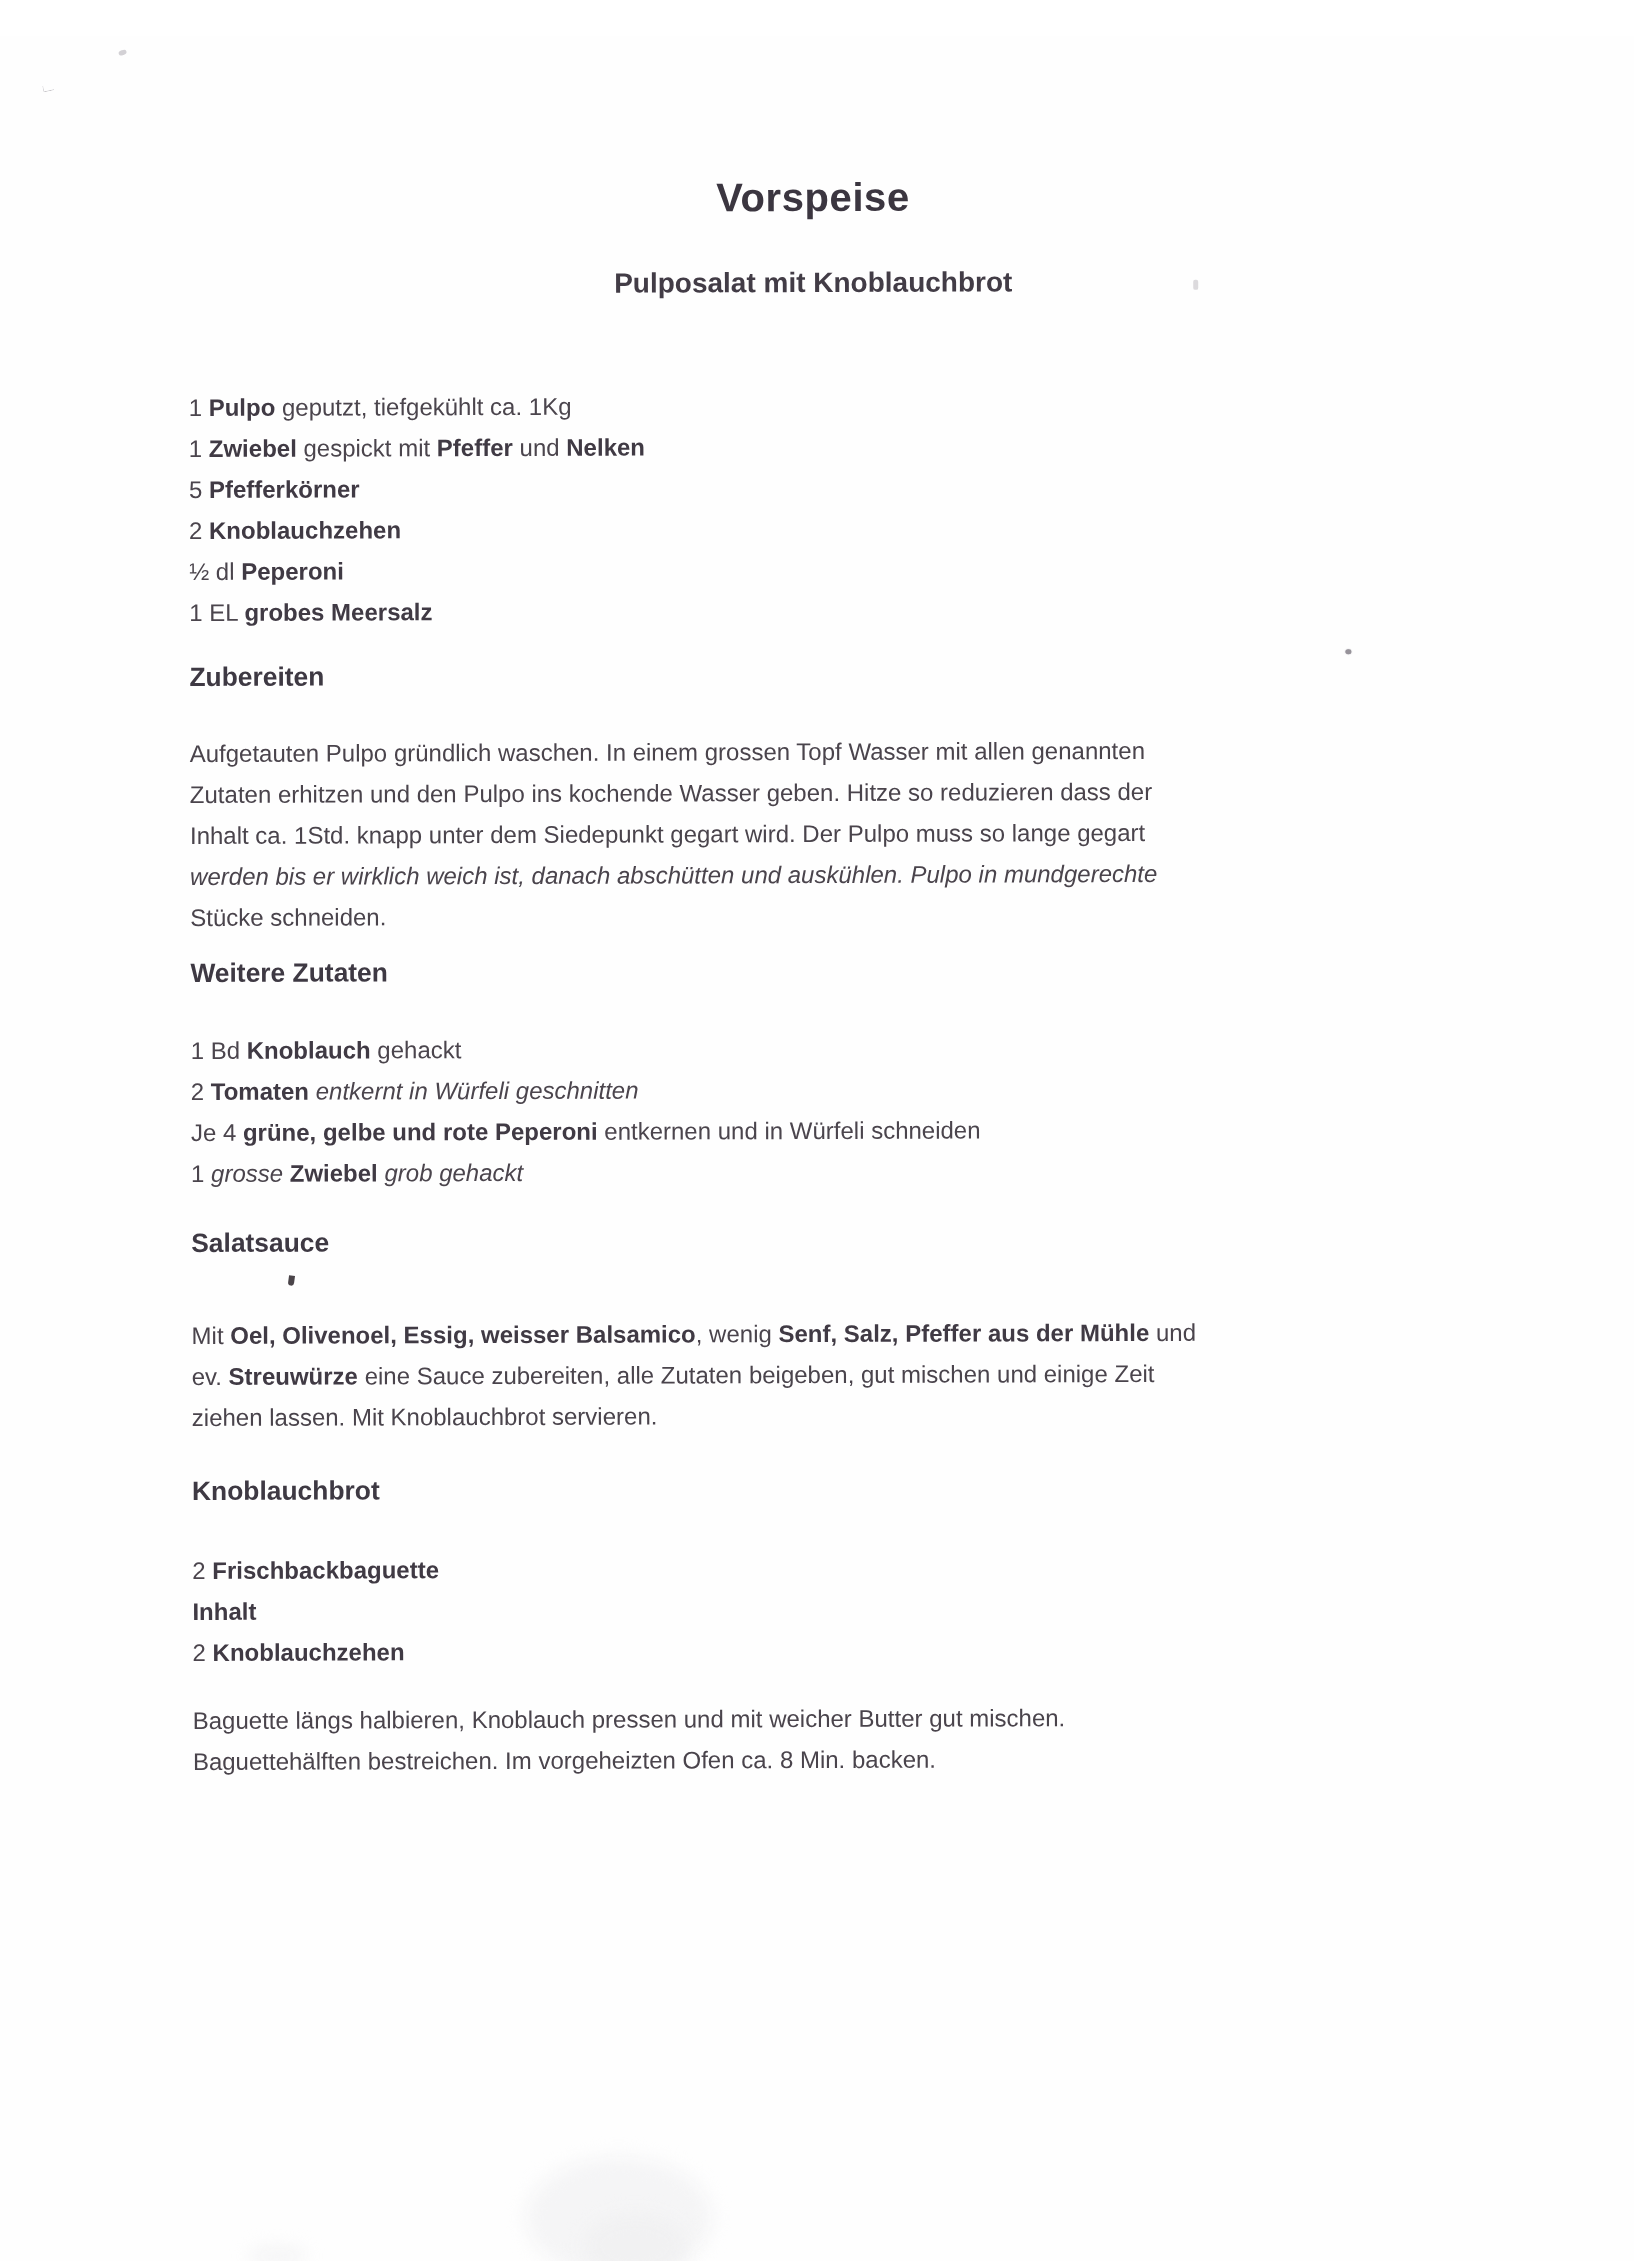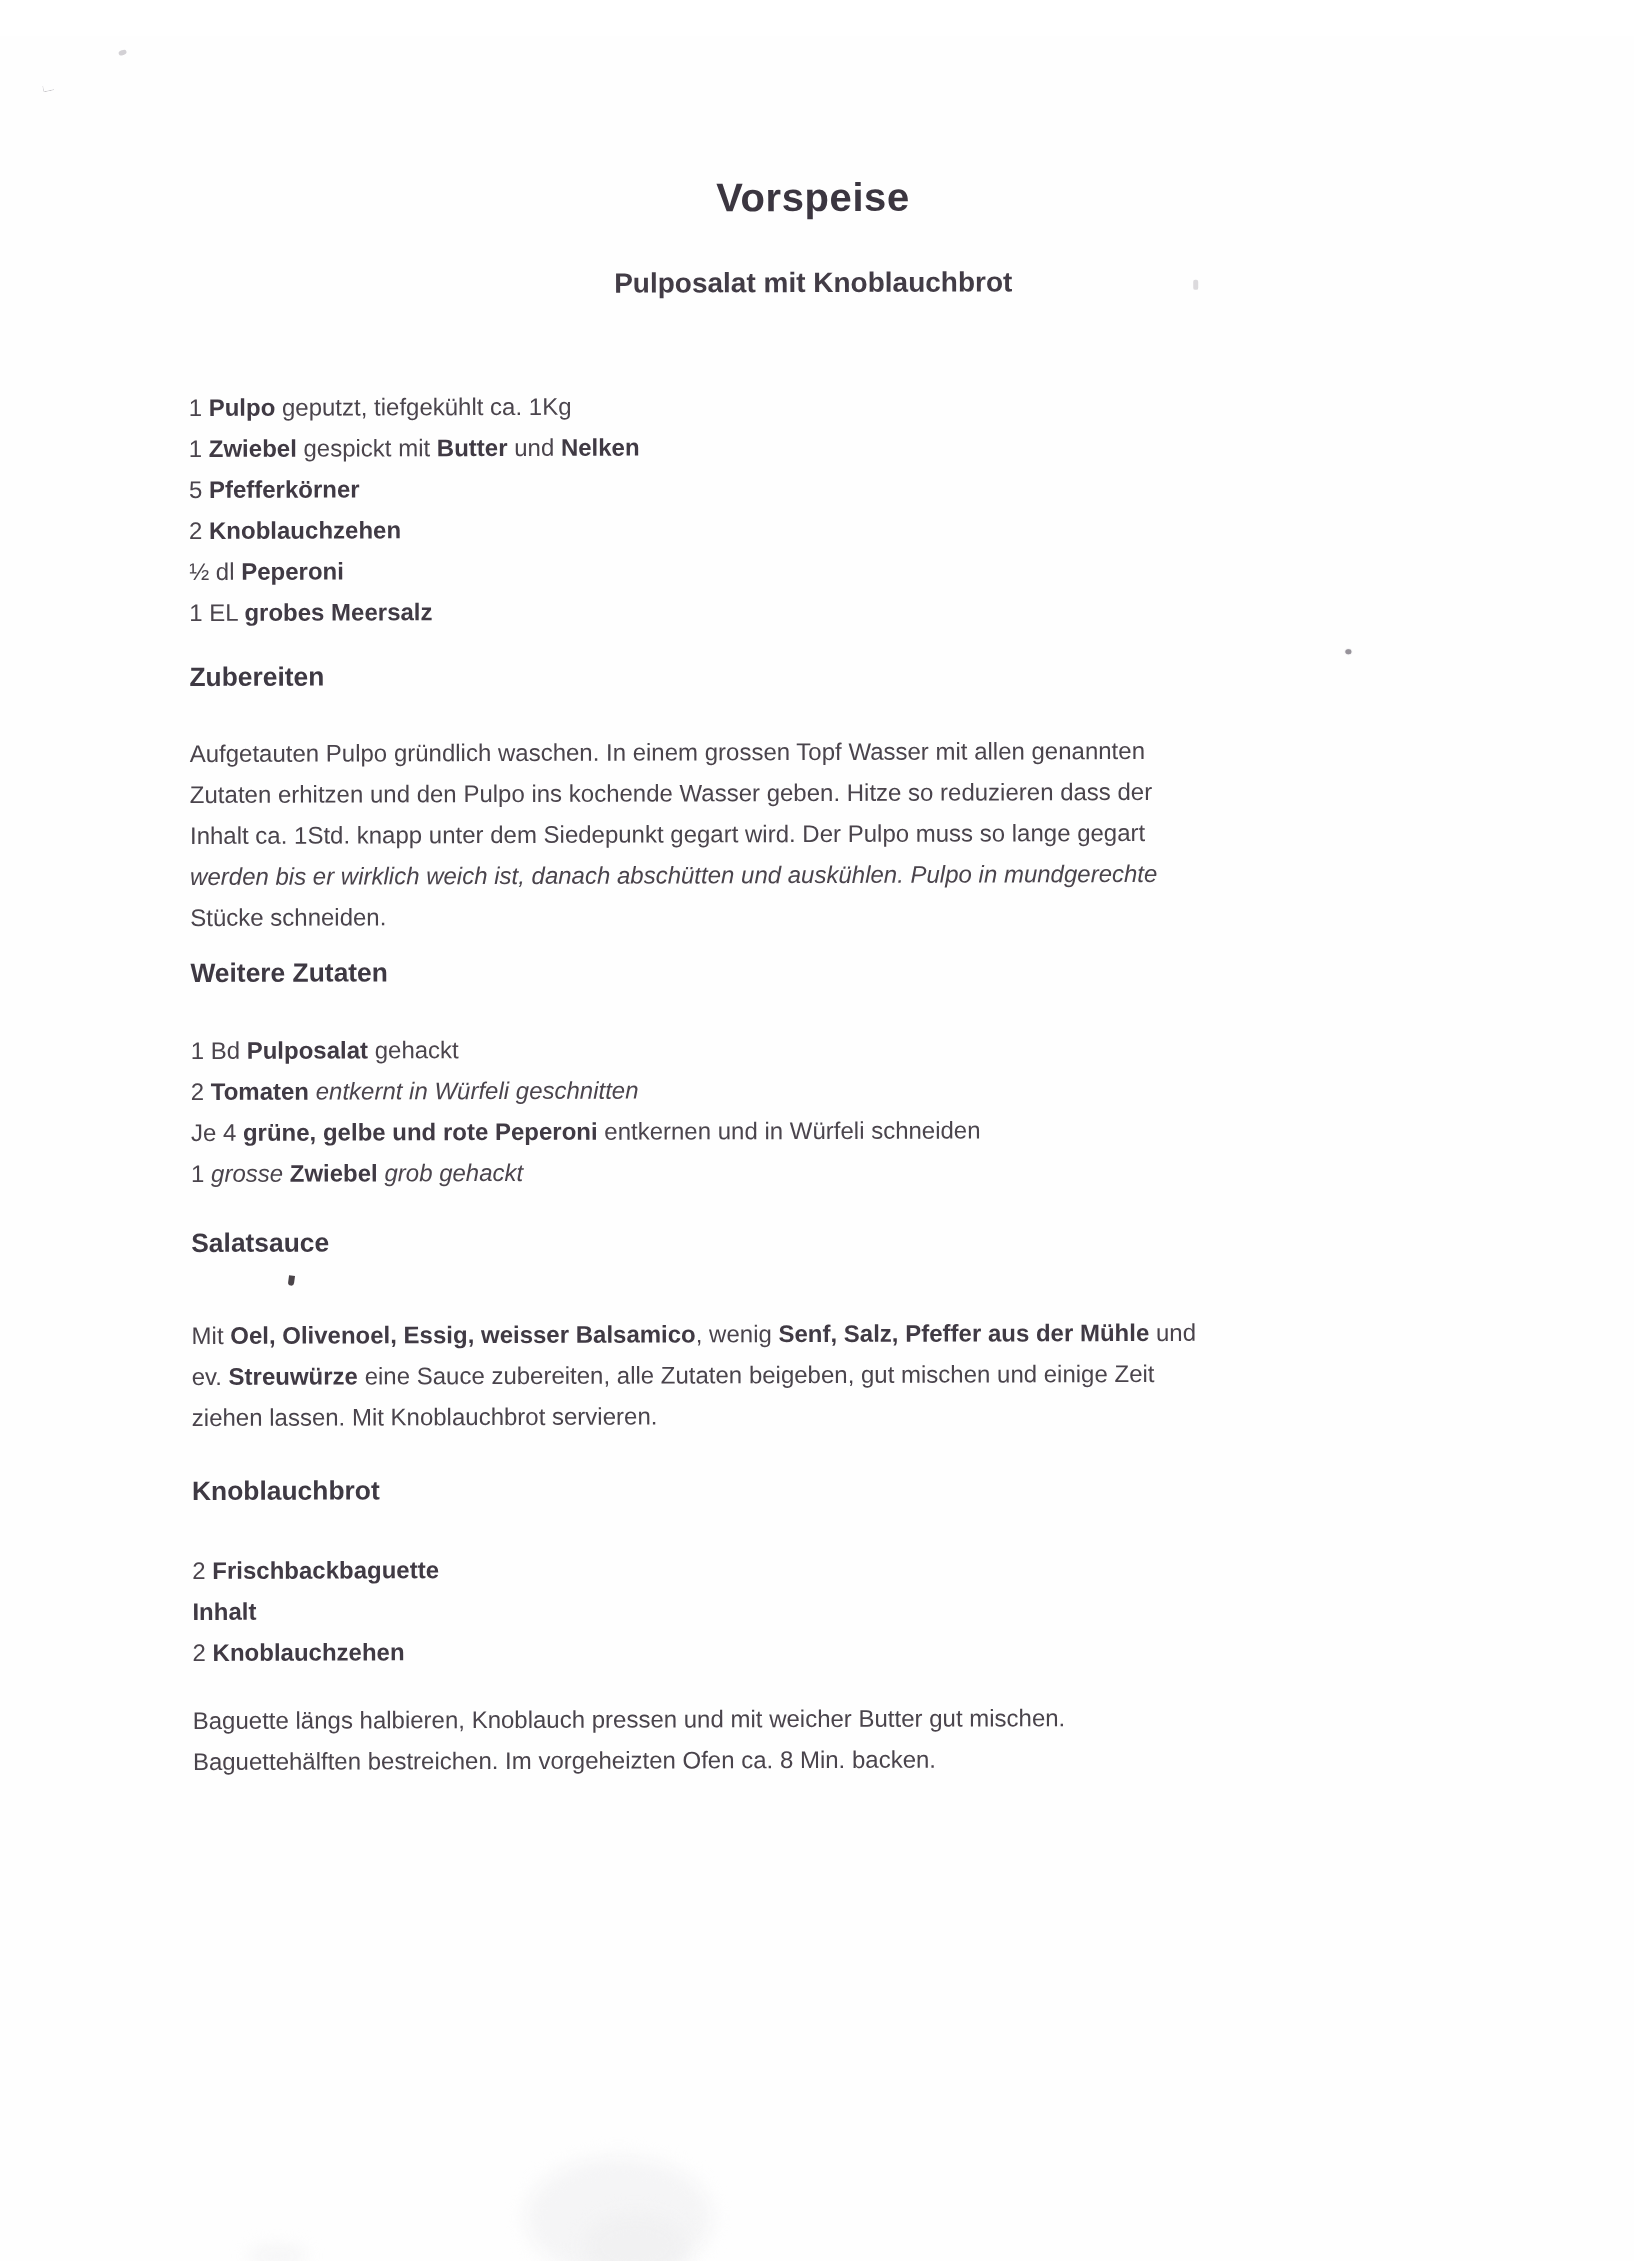--- a/index.html
+++ b/index.html
@@ -69,37 +69,37 @@
 <body>
 
 <div class="page">
   <div class="scan">
     <div class="doc">
       <div class="title">Vorspeise</div>
       <div class="subtitle">Pulposalat mit Knoblauchbrot</div>
       <div class="blocks">
           <div class="block lines">
             <div class="line"><span>1 </span><span class="b">Pulpo</span><span> geputzt, tiefgekühlt ca. 1Kg</span></div>
-            <div class="line"><span>1 </span><span class="b">Zwiebel</span><span> gespickt mit </span><span class="b">Butter</span><span> und </span><span class="b">Nelken</span></div>
+            <div class="line"><span>1 </span><span class="b">Zwiebel</span><span> gespickt mit </span><span class="b">Pfeffer</span><span> und </span><span class="b">Nelken</span></div>
             <div class="line"><span>5 </span><span class="b">Pfefferkörner</span></div>
             <div class="line"><span>2 </span><span class="b">Knoblauchzehen</span></div>
             <div class="line"><span>½ dl </span><span class="b">Peperoni</span></div>
             <div class="line"><span>1 EL </span><span class="b">grobes Meersalz</span></div>
           </div>
           <div class="block heading">Zubereiten</div>
           <div class="block para">
             <div class="line"><span>Aufgetauten Pulpo gründlich waschen. In einem grossen Topf Wasser mit allen genannten</span></div>
             <div class="line"><span>Zutaten erhitzen und den Pulpo ins kochende Wasser geben. Hitze so reduzieren dass der</span></div>
             <div class="line"><span>Inhalt ca. 1Std. knapp unter dem Siedepunkt gegart wird. Der Pulpo muss so lange gegart</span></div>
             <div class="line"><span class="i">werden bis er wirklich weich ist, danach abschütten und auskühlen. Pulpo in mundgerechte</span></div>
             <div class="line"><span>Stücke schneiden.</span></div>
           </div>
           <div class="block heading">Weitere Zutaten</div>
           <div class="block lines">
-            <div class="line"><span>1 Bd </span><span class="b">Pulposalat</span><span> gehackt</span></div>
+            <div class="line"><span>1 Bd </span><span class="b">Knoblauch</span><span> gehackt</span></div>
             <div class="line"><span>2 </span><span class="b">Tomaten</span><span class="i"> entkernt in Würfeli geschnitten</span></div>
             <div class="line"><span>Je 4 </span><span class="b">grüne, gelbe und rote Peperoni</span><span> entkernen und in Würfeli schneiden</span></div>
             <div class="line"><span>1 </span><span class="i">grosse </span><span class="b">Zwiebel</span><span class="i"> grob gehackt</span></div>
           </div>
           <div class="block heading">Salatsauce</div>
           <div class="block para">
             <div class="line"><span>Mit </span><span class="b">Oel, Olivenoel, Essig, weisser Balsamico</span><span>, wenig </span><span class="b">Senf, Salz, Pfeffer aus der Mühle</span><span> und</span></div>
             <div class="line"><span>ev. </span><span class="b">Streuwürze</span><span> eine Sauce zubereiten, alle Zutaten beigeben, gut mischen und einige Zeit</span></div>
             <div class="line"><span>ziehen lassen. Mit Knoblauchbrot servieren.</span></div>
           </div>

